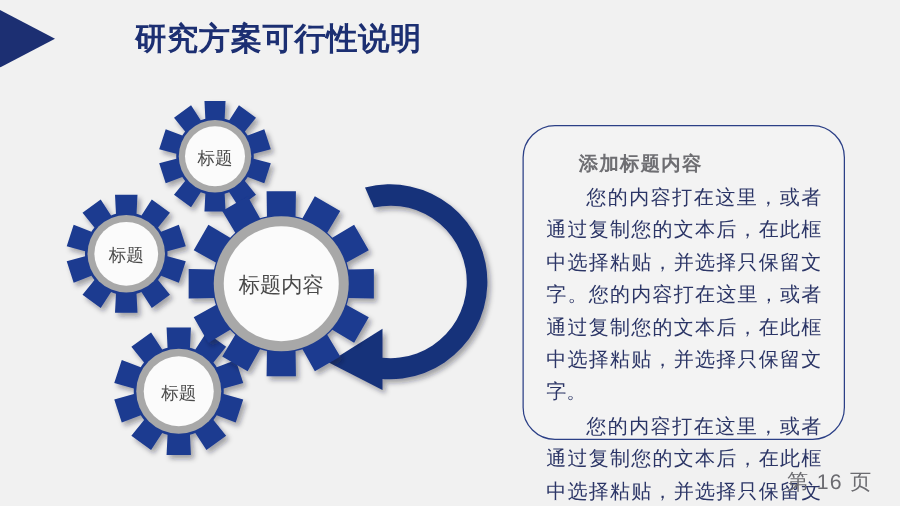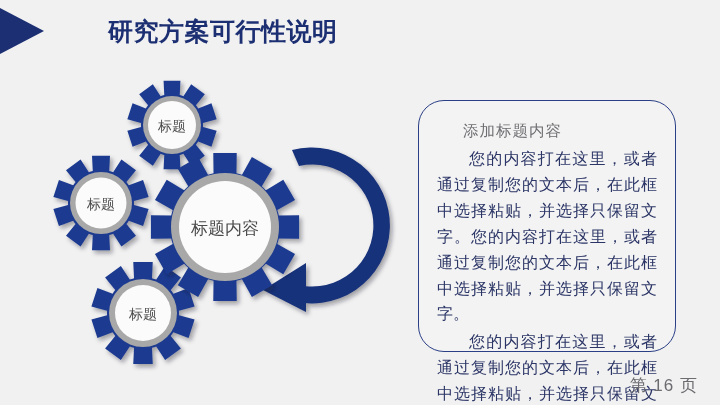--- a/index.html
+++ b/index.html
@@ -82,20 +82,21 @@
     border: 1.4px solid #2b3f86;
     border-radius: 26px;
     background: #f3f3f3;
     padding: 16px 18px 10px 18px;
   }
   #card-title {
     font-size: 15.5px;
     color: #6e6e72;
     margin: 4px 0 4px 26px;
     letter-spacing: 1px;
+    font-weight: bold;
   }
   .card-para {
     font-size: 16px;
     line-height: 1.62;
     color: #2b3566;
     text-align: justify;
     text-justify: inter-ideograph;
     text-indent: 2em;
     margin: 2px 0 0 0;
   }

